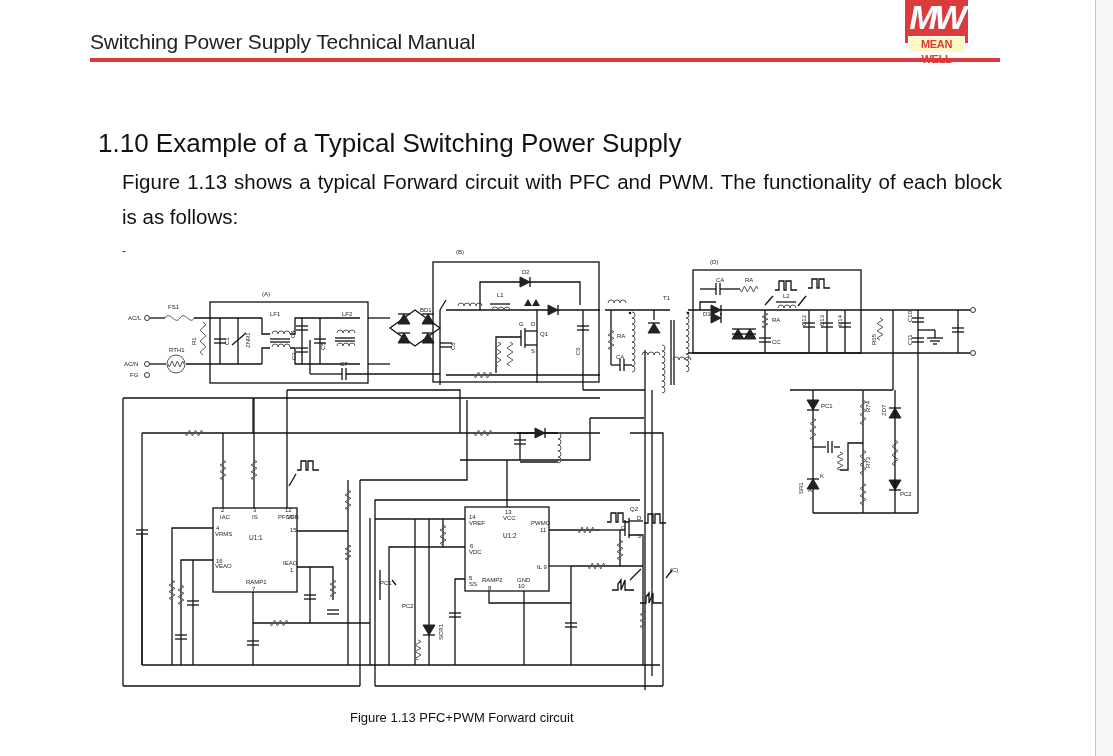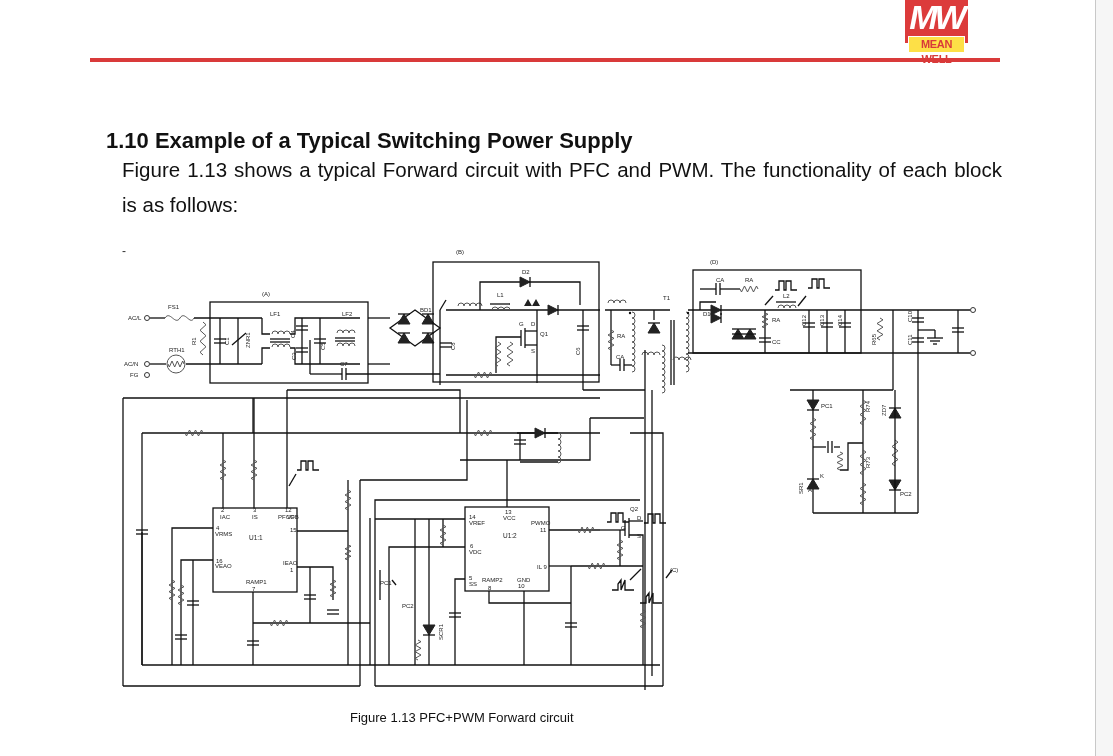--- a/index.html
+++ b/index.html
@@ -6,39 +6,40 @@
   body { width:1113px; height:756px; background:#ffffff; position:relative; overflow:hidden;
          font-family:"Liberation Sans", sans-serif; color:#111; }
   .page { position:absolute; left:0; top:0; width:1095px; height:756px; background:#fff; }
   .scroll-track { position:absolute; left:1095px; top:0; width:18px; height:756px; background:#f6f6f6;
                   border-left:1px solid #c8c8c8; }
   .header-title { position:absolute; left:90px; top:30px; font-size:21px; color:#222; letter-spacing:-0.2px; }
   .header-rule { position:absolute; left:90px; top:58px; width:910px; height:4px; background:#d93a3a; }
   .logo { position:absolute; left:905px; top:0; width:63px; height:43px; background:#dc3b3b; }
   .logo-mw { position:absolute; left:0; top:-2px; width:63px; text-align:center; color:#fff;
              font-weight:bold; font-style:italic; font-size:34px; letter-spacing:-3px; line-height:38px; }
-  .logo-box { position:absolute; left:3px; top:36px; width:55px; height:15px; background:#fde047;
+  .logo-box { position:absolute; left:3px; top:36px; width:55px; height:15px; background:#fef9c3;
               border:1px solid #fff; }
   .logo-text { position:absolute; left:0; top:0; width:55px; text-align:center; color:#d93a3a;
                font-weight:bold; font-size:11px; line-height:15px; letter-spacing:-0.3px; }
-  .section-title { position:absolute; left:106px; top:128px; font-size:22px; font-weight:bold; color:#111; }
-  .para { position:absolute; left:122px; top:152px; width:880px; font-size:20.5px; line-height:35px; color:#111;
+  .section-title { position:absolute; left:98px; top:128px; font-size:26px; font-weight:normal; color:#111; }
+  .para { position:absolute; left:122px; top:164px; width:880px; font-size:20.5px; line-height:35px; color:#111;
           text-align:justify; }
   .dash { position:absolute; left:122px; top:244px; font-size:12px; color:#333; }
   .caption { position:absolute; left:350px; top:710px; font-size:13px; color:#111; }
   svg#schematic { position:absolute; left:0; top:0; }
   .w { stroke:#111; stroke-width:1.3; fill:none; }
   .wg { stroke:#555; stroke-width:1; fill:none; }
   .lbl { font-family:"Liberation Sans", sans-serif; font-size:6px; fill:#222; }
   .lbl-b { font-family:"Liberation Sans", sans-serif; font-size:6.5px; fill:#222; }
 </style>
 </head>
 <body>
 
 <div class="page">
+  <div class="header-title">Switching Power Supply Technical Manual</div>
   <div class="header-rule"></div>
   <div class="logo">
     <div class="logo-mw">MW</div>
     <div class="logo-box">
       <div class="logo-text">MEAN WELL</div>
     </div>
   </div>
 
   <div class="section-title">1.10 Example of a Typical Switching Power Supply</div>
   <div class="para">Figure 1.13 shows a typical Forward circuit with PFC and PWM. The functionality of each block is as follows:</div>

